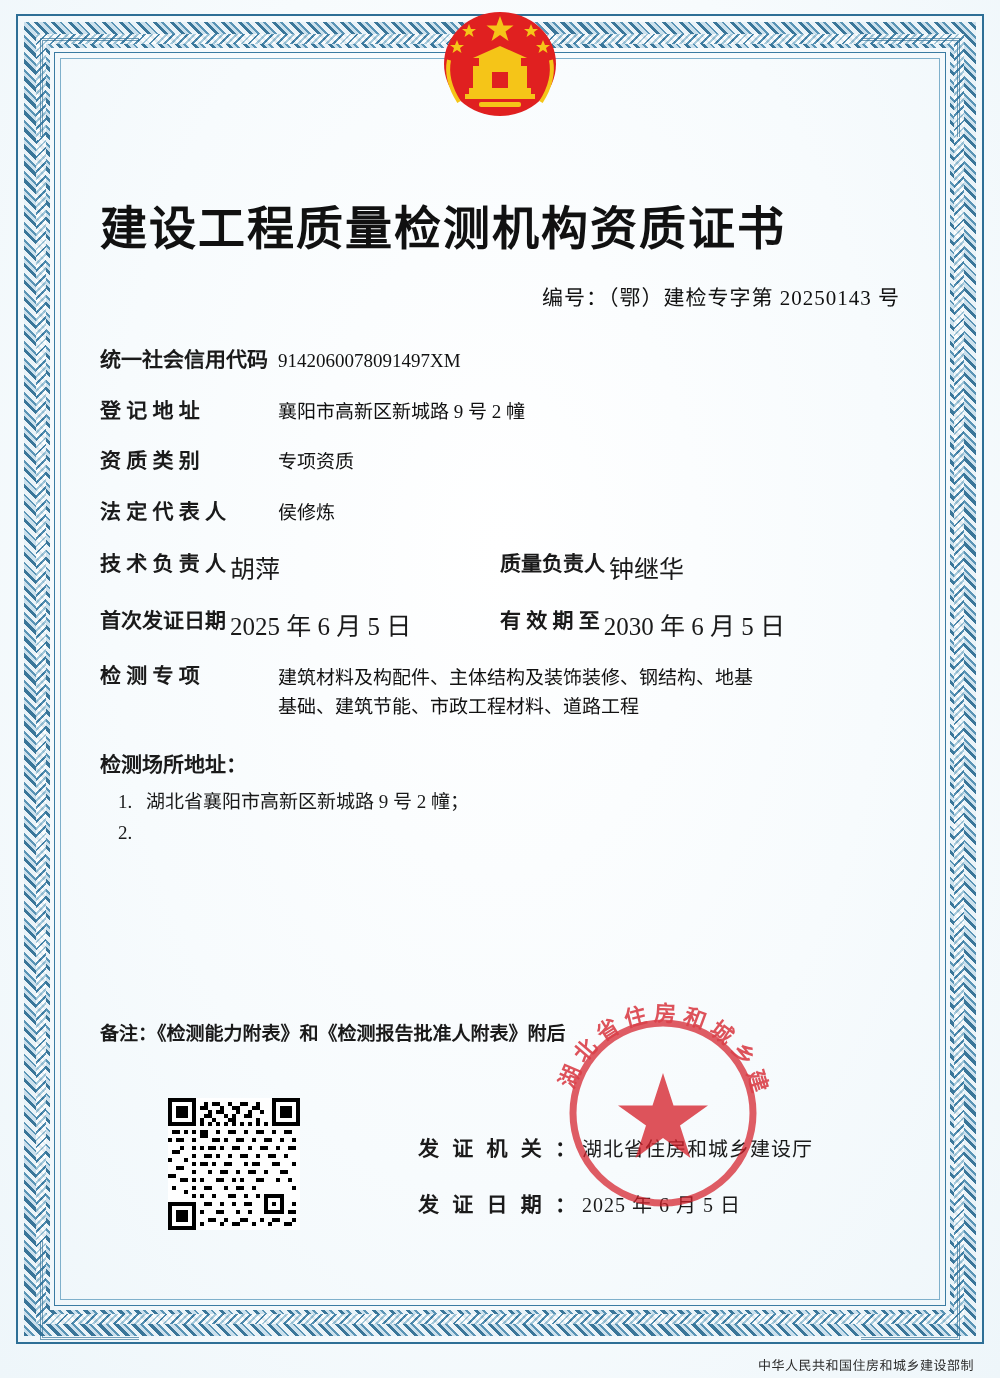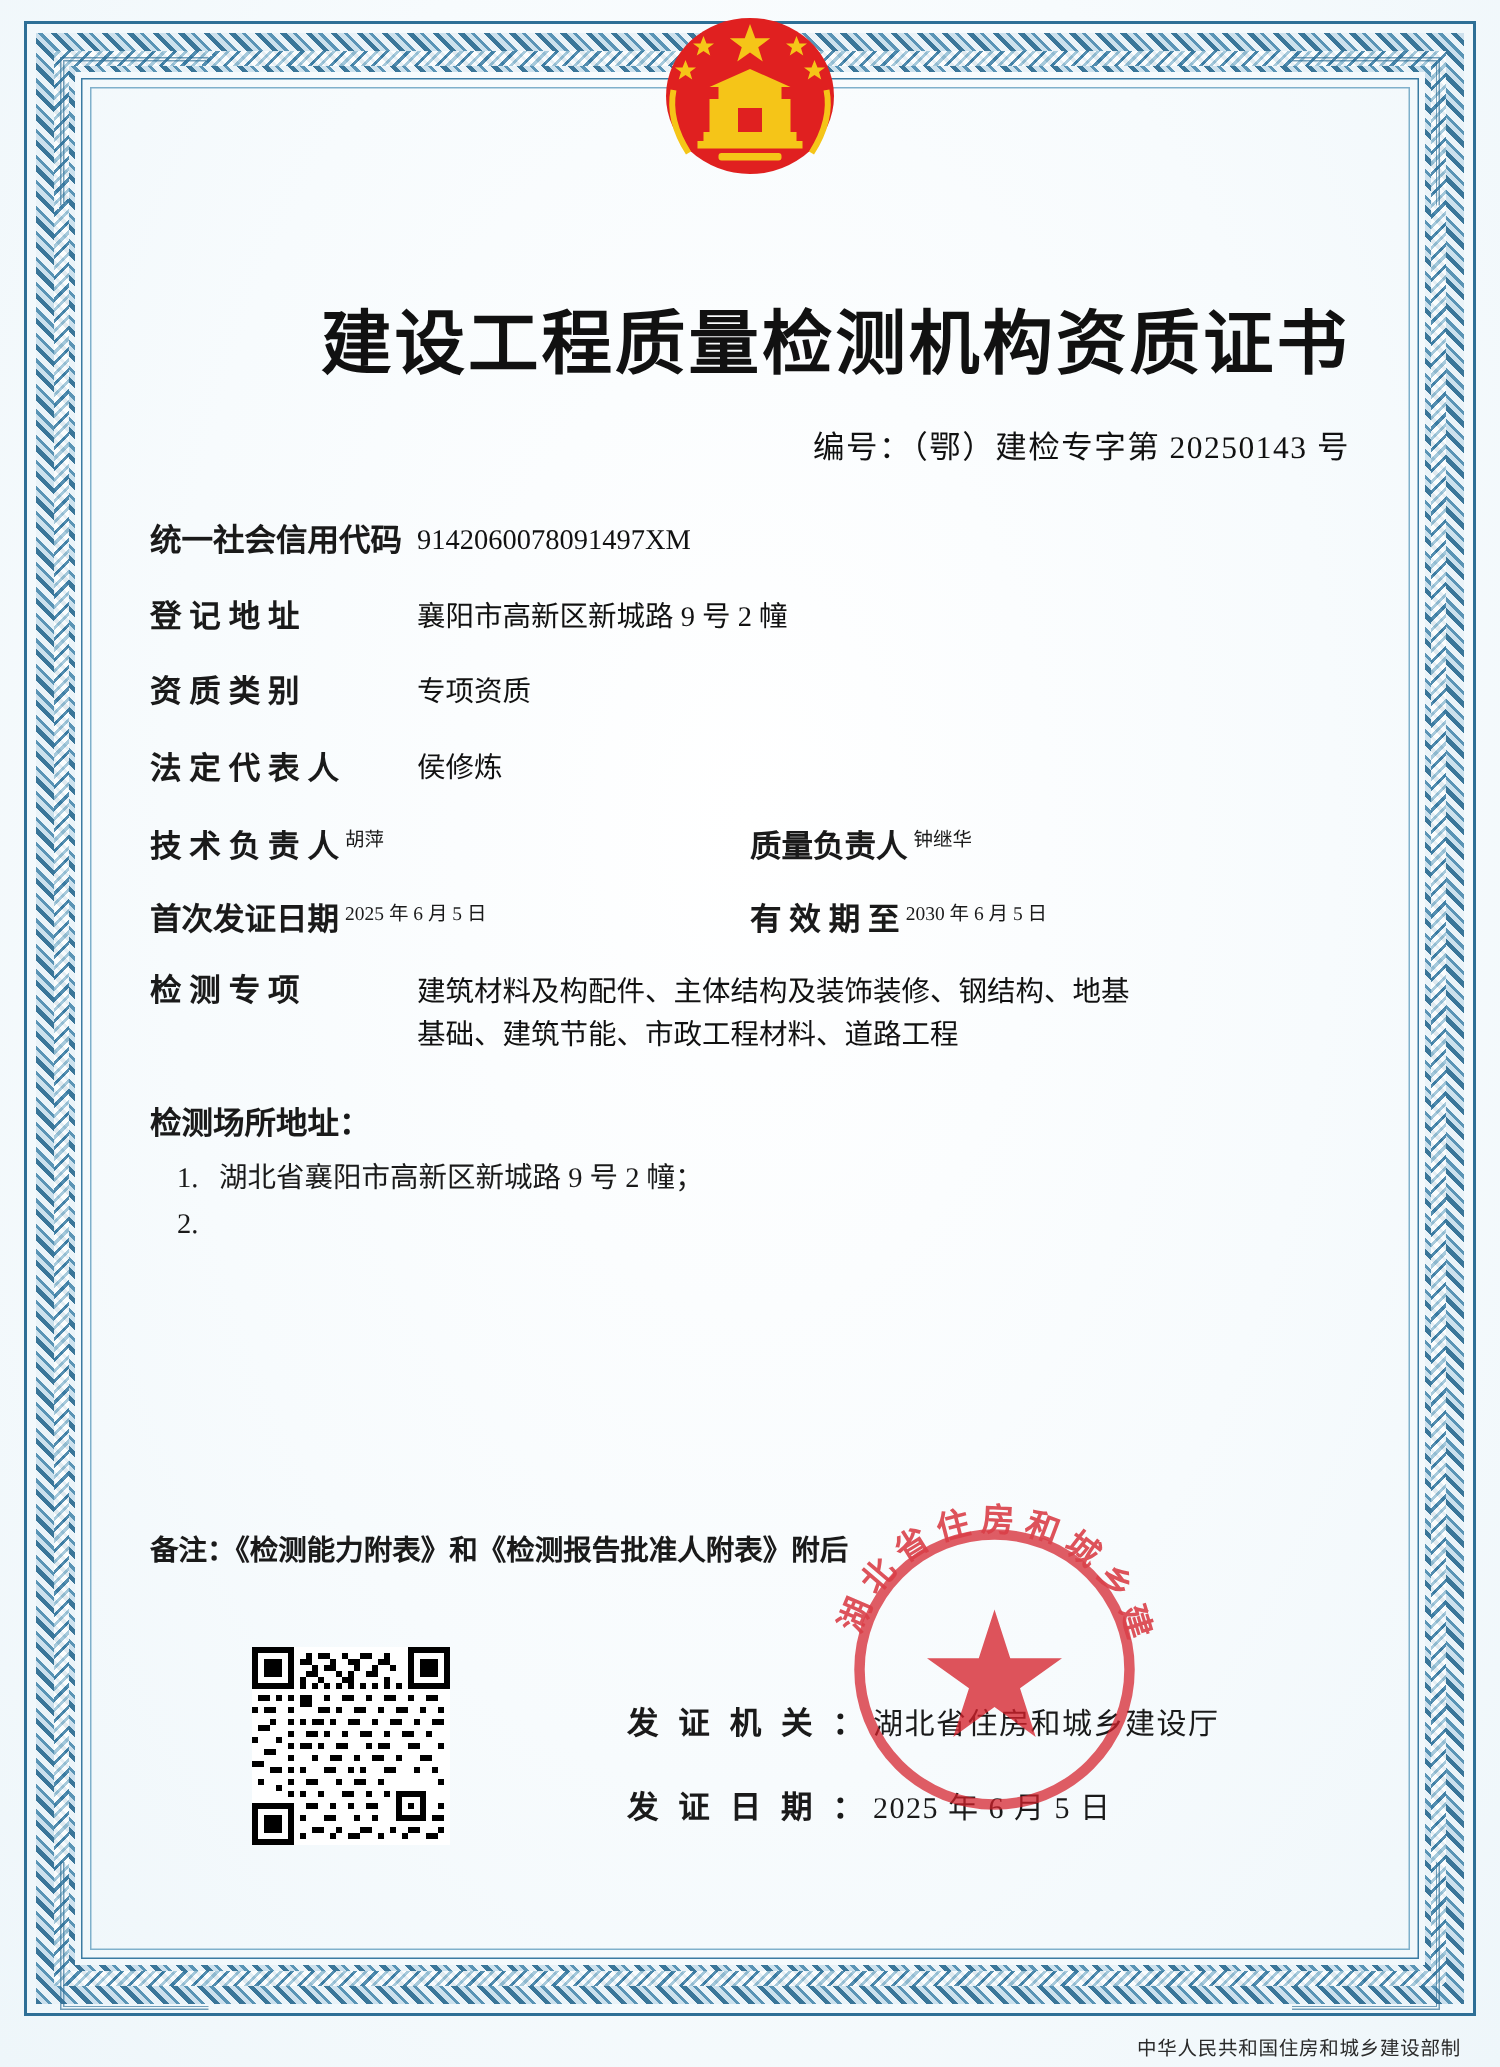--- a/index.html
+++ b/index.html
@@ -103,21 +103,21 @@
   .emblem-svg { display: block; width: 130px; height: 128px; }
 
   
   .content {
     position: absolute;
     left: 100px;
     top: 190px;
     width: 800px;
   }
   .cert-title {
-    text-align: right;
+    text-align: left;
     font-family: "Liberation Serif", "DejaVu Serif", serif;
     font-weight: bold;
     font-size: 47px;
     letter-spacing: 2px;
     color: #111;
     margin: 0 0 22px 0;
   }
   .cert-number {
     text-align: right;
     font-size: 21px;
@@ -153,21 +153,21 @@
     display: flex;
     align-items: flex-start;
     margin-bottom: 19px;
   }
   .two-col .col {
     display: flex;
     align-items: flex-start;
   }
   .two-col .col.first { width: 400px; }
   .lbl-sm { font-weight: bold; font-size: 21px; white-space: nowrap; }
-  .val-sm { font-size: 13px; padding-top: 2px; margin-left: 4px; }
+  .val-sm { font-size: 25px; padding-top: 2px; margin-left: 4px; }
 
   .site-title {
     font-weight: bold;
     font-size: 21px;
     margin-top: 26px;
     margin-bottom: 8px;
   }
   .site-list {
     margin: 0;
     padding-left: 46px;

